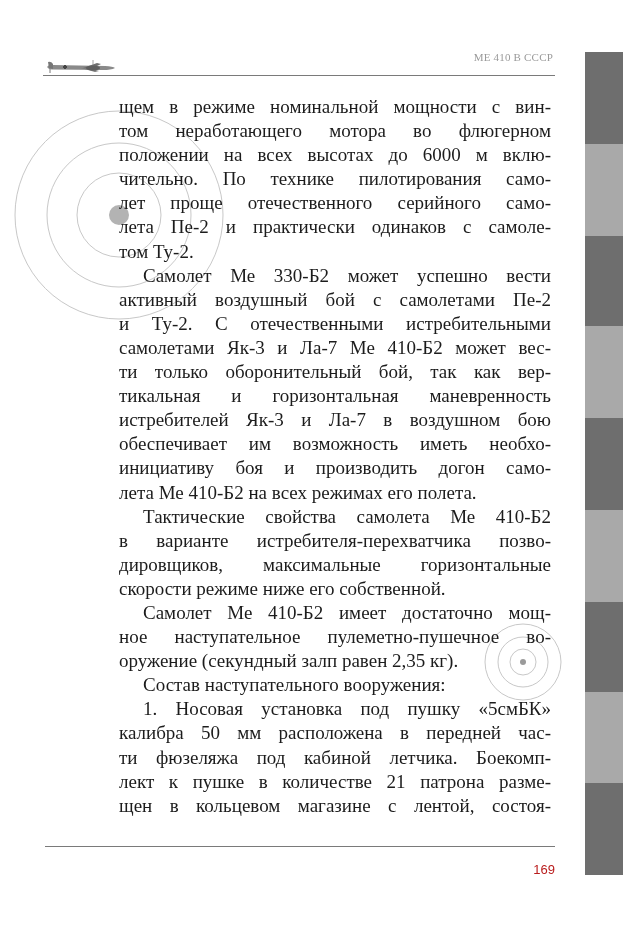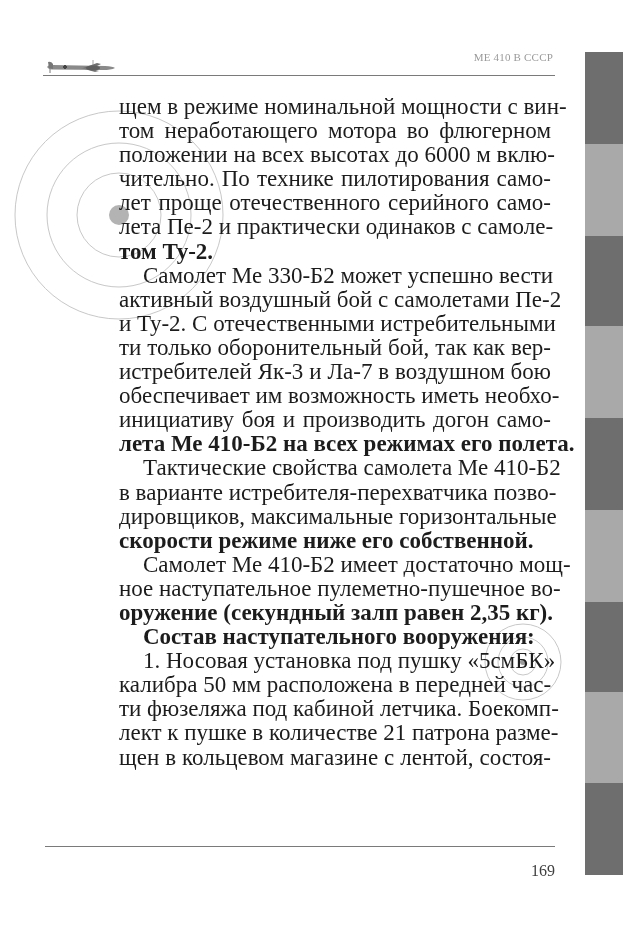--- a/index.html
+++ b/index.html
@@ -70,54 +70,53 @@
       position: absolute;
       pointer-events: none;
     }
     
     .body-text {
       position: absolute;
       left: 119px;
       top: 95px;
       width: 432px;
       font-family: "Liberation Serif", serif;
-      font-size: 23px;
+      font-size: 19px;
       line-height: 24.1px;
       color: #1c1c1c;
     }
     .line {
       display: block;
       white-space: nowrap;
       text-align: justify;
       text-align-last: justify;
       height: 24.1px;
     }
     .line.last {
       text-align-last: left;
-      font-weight: bold;
     }
     .line.indent {
       padding-left: 24px;
     }
     
     .footer-rule {
       position: absolute;
       left: 45px;
       top: 846px;
       width: 510px;
       height: 1px;
       background: #7a7a7a;
     }
     .page-number {
       position: absolute;
       right: 68px;
       top: 862px;
-      font-family: Liberation Serif, serif;
-      font-size: 16px;
-      color: #404040;
+      font-family: Liberation Sans, sans-serif;
+      font-size: 13px;
+      color: #b91c1c;
     }
   </style>
 </head>
 <body>
 
 <div class="page">
 
   <div class="thumb-index" id="thumb-index">
       <div class="thumb-band" style="top: 0px; height: 92px; background: rgb(110, 110, 110);"></div>
       <div class="thumb-band" style="top: 92px; height: 92px; background: rgb(169, 169, 169);"></div>
@@ -174,21 +173,23 @@
       <span class="line">щем в режиме номинальной мощности с вин-</span>
       <span class="line">том неработающего мотора во флюгерном</span>
       <span class="line">положении на всех высотах до 6000 м вклю-</span>
       <span class="line">чительно. По технике пилотирования само-</span>
       <span class="line">лет проще отечественного серийного само-</span>
       <span class="line">лета Пе-2 и практически одинаков с самоле-</span>
       <span class="line last">том Ту-2.</span>
       <span class="line indent">Самолет Ме 330-Б2 может успешно вести</span>
       <span class="line">активный воздушный бой с самолетами Пе-2</span>
       <span class="line">и Ту-2. С отечественными истребительными</span>
+      <span class="line">самолетами Як-3 и Ла-7 Ме 410-Б2 может вес-</span>
       <span class="line">ти только оборонительный бой, так как вер-</span>
+      <span class="line">тикальная и горизонтальная маневренность</span>
       <span class="line">истребителей Як-3 и Ла-7 в воздушном бою</span>
       <span class="line">обеспечивает им возможность иметь необхо-</span>
       <span class="line">инициативу боя и производить догон само-</span>
       <span class="line last">лета Ме 410-Б2 на всех режимах его полета.</span>
       <span class="line indent">Тактические свойства самолета Ме 410-Б2</span>
       <span class="line">в варианте истребителя-перехватчика позво-</span>
       <span class="line">дировщиков, максимальные горизонтальные</span>
       <span class="line last">скорости режиме ниже его собственной.</span>
       <span class="line indent">Самолет Ме 410-Б2 имеет достаточно мощ-</span>
       <span class="line">ное наступательное пулеметно-пушечное во-</span>

